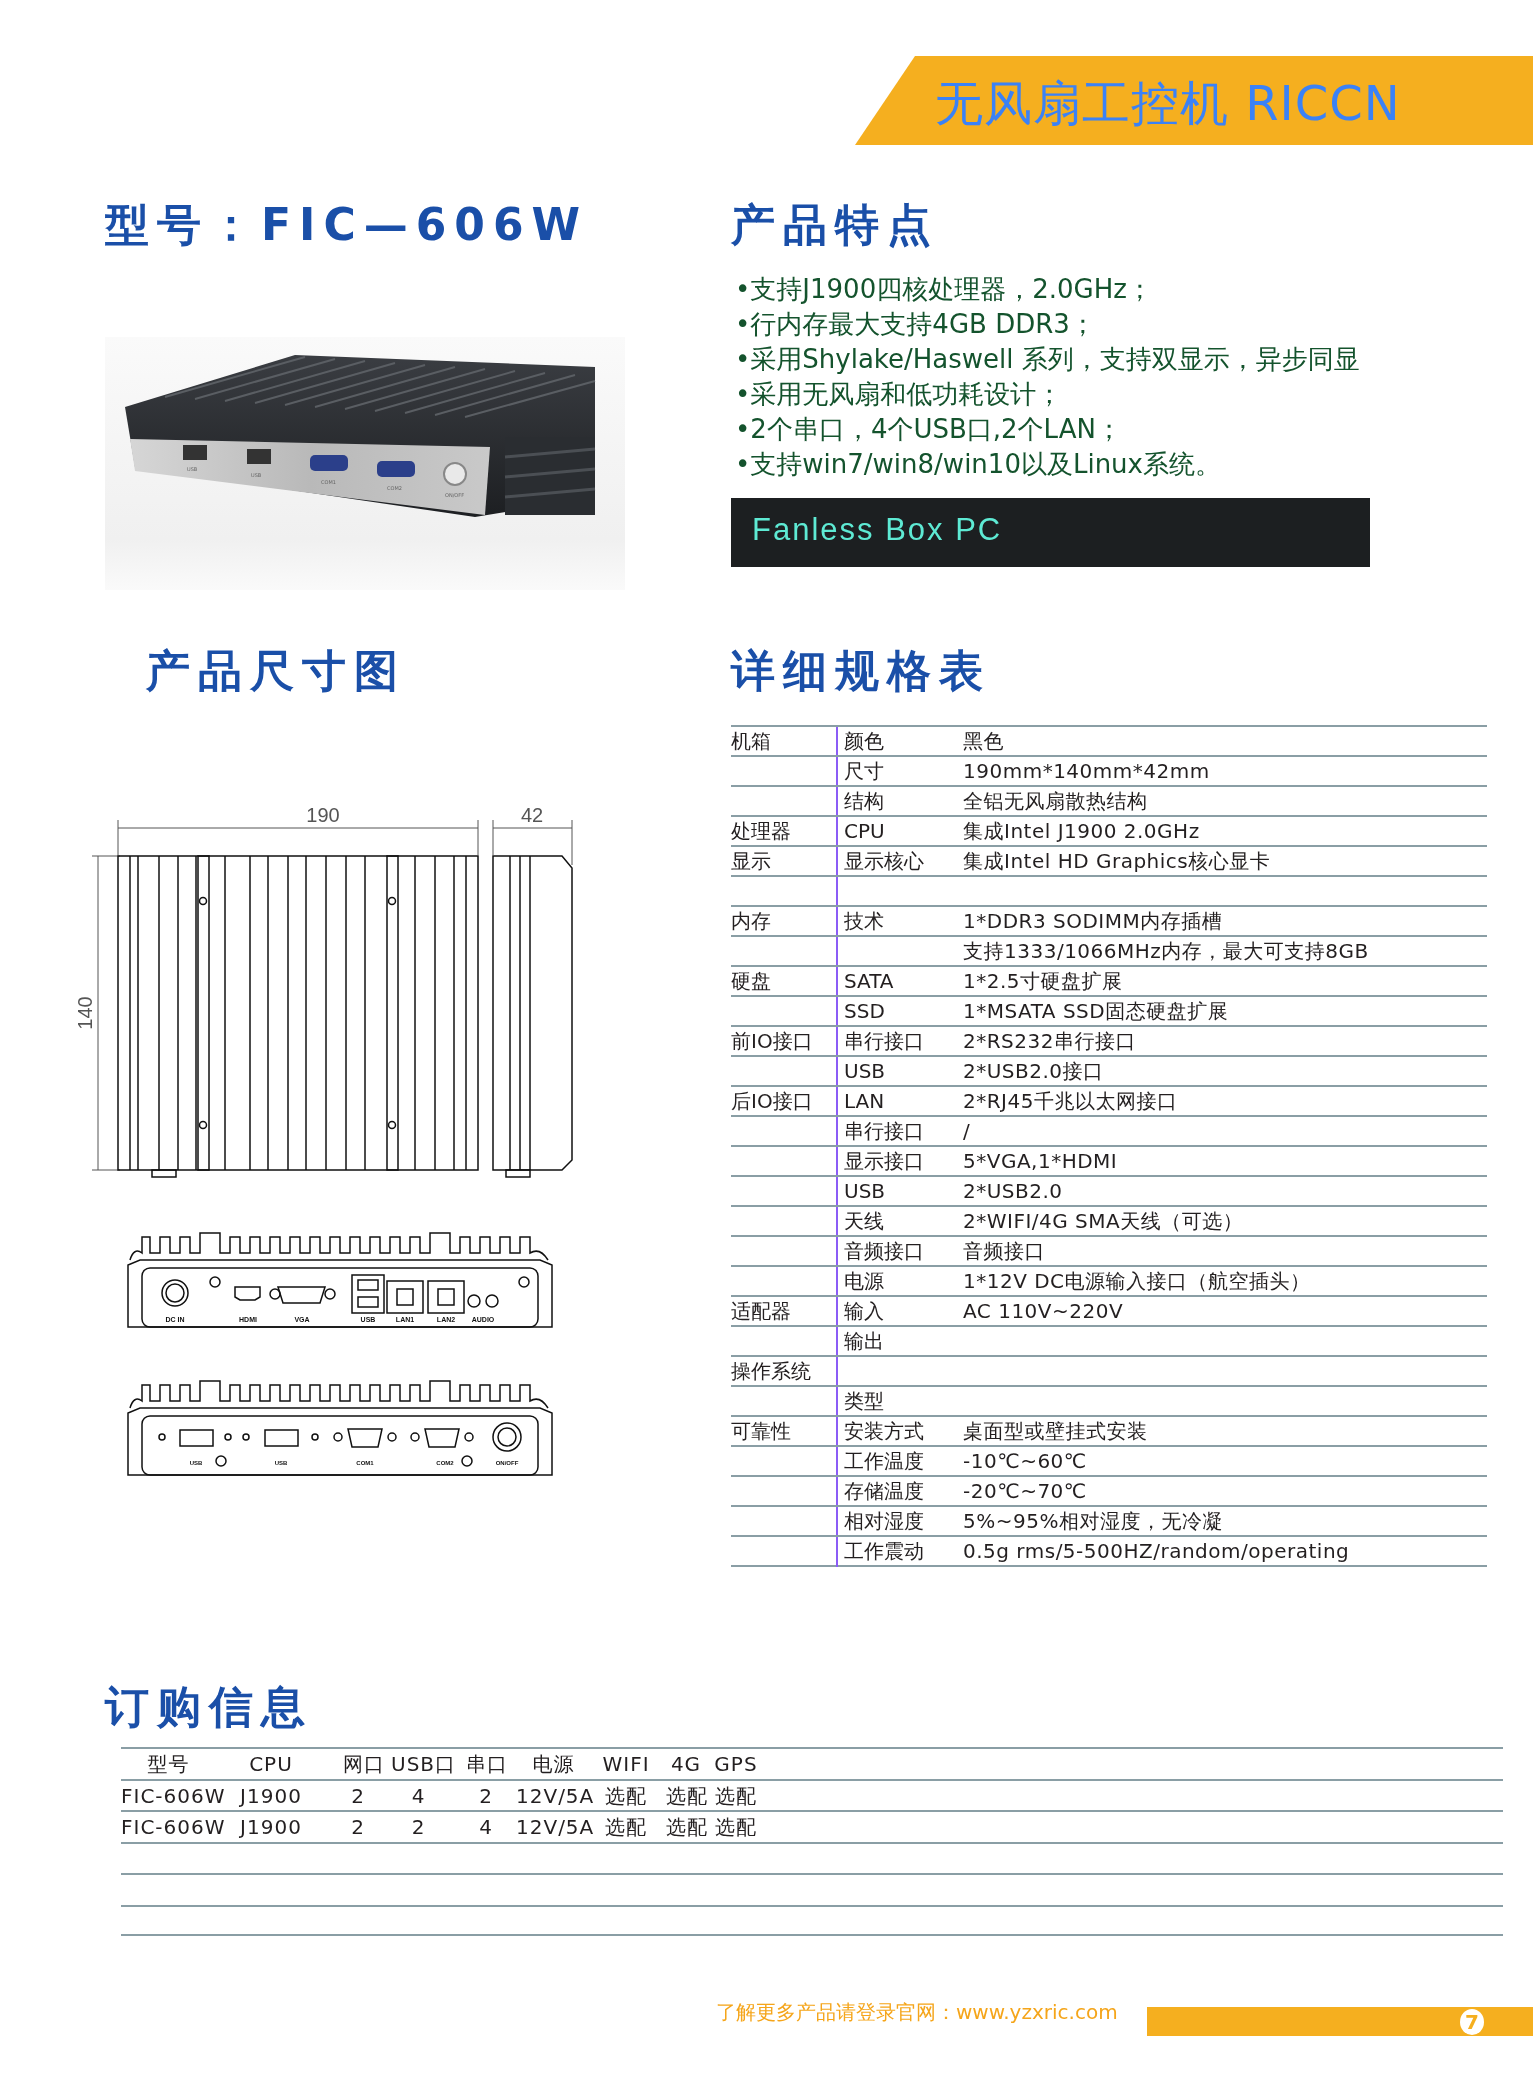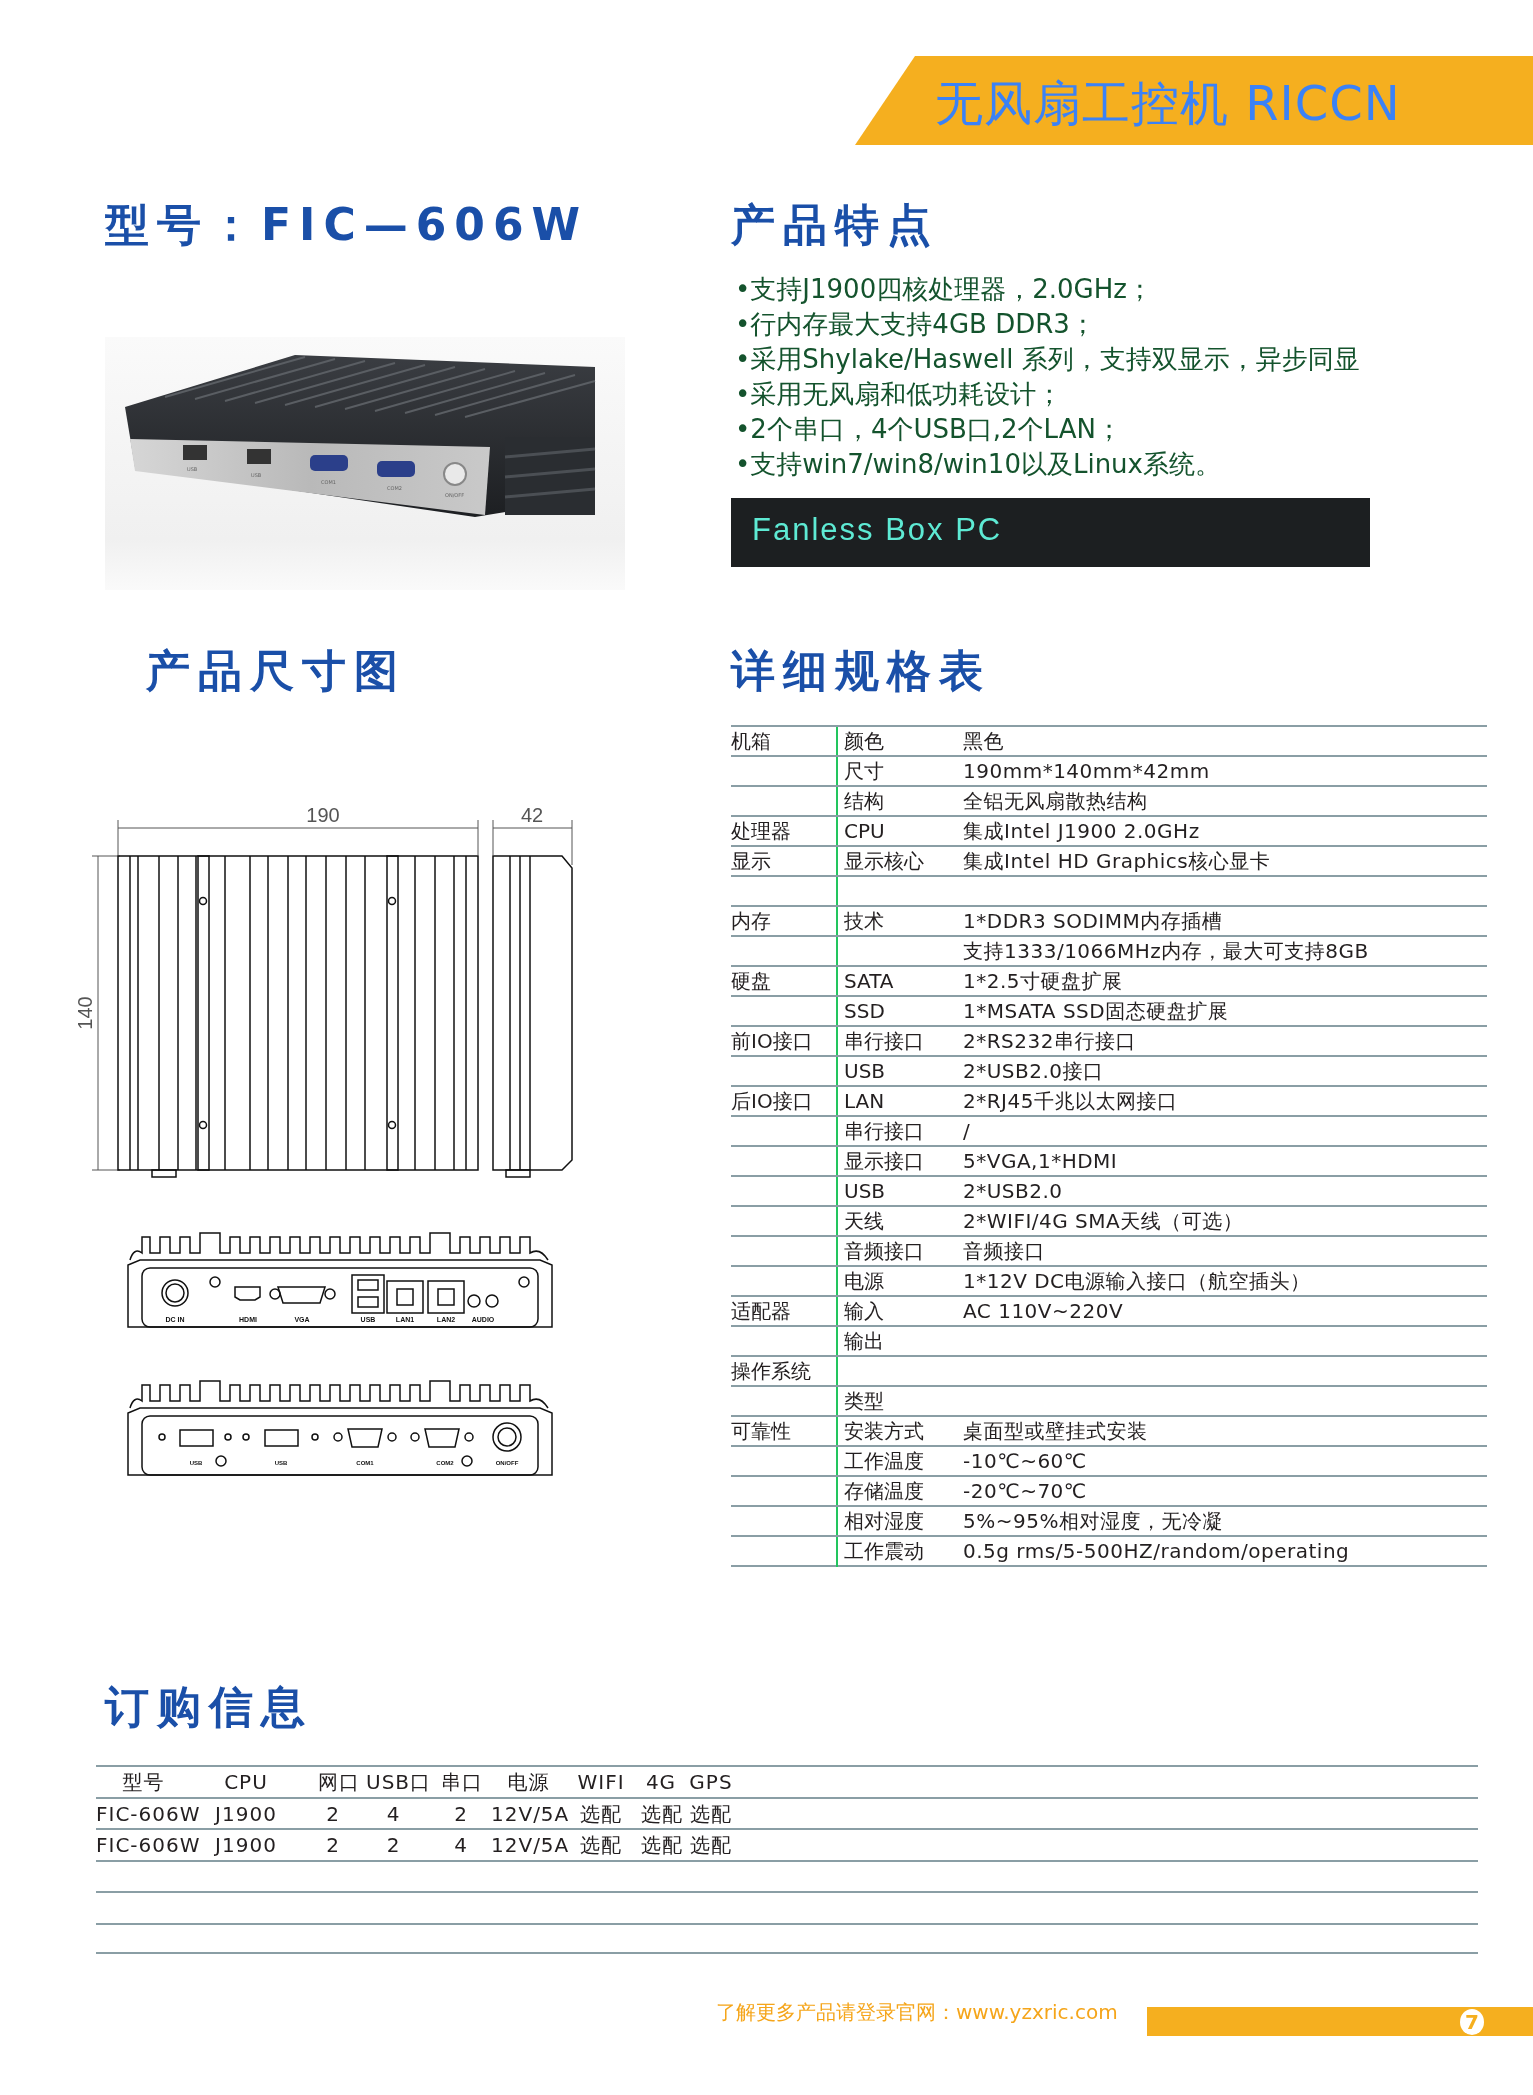--- a/index.html
+++ b/index.html
@@ -19,24 +19,24 @@
   .features { position: absolute; left: 735px; top: 272px; }
   .feature { font-size: 26px; line-height: 35px; white-space: nowrap; color: #14532d; }
 
   .blackbar { position: absolute; left: 731px; top: 498px; width: 639px; height: 69px; background: #1c1f21; }
   .blackbar span { position: absolute; left: 21px; top: 14px; font-size: 31px; color: #5eead4; letter-spacing: 2px; font-family: "Liberation Sans", sans-serif; }
 
   .spec { position: absolute; left: 731px; top: 725px; width: 756px; }
   .spec-row { position: relative; height: 30px; border-top: 2px solid #8a9ea5; font-size: 20px; line-height: 28px; }
   .spec-row:last-child { border-bottom: 2px solid #8a9ea5; height: 32px; }
   .spec-row .c1 { position: absolute; left: 0; width: 105px; white-space: nowrap; }
-  .spec-row .c2 { position: absolute; left: 105px; top: 0; height: 30px; border-left: 2px solid #22c55e; padding-left: 6px; white-space: nowrap; }
+  .spec-row .c2 { position: absolute; left: 105px; top: 0; height: 30px; border-left: 2px solid #8b5cf6; padding-left: 6px; white-space: nowrap; }
   .spec-row .c3 { position: absolute; left: 232px; white-space: nowrap; letter-spacing: 0.5px; }
 
-  .order { position: absolute; left: 96px; top: 1747px; width: 1382px; margin-top: 18px; }
+  .order { position: absolute; left: 121px; top: 1747px; width: 1382px; }
   .order-row { position: relative; height: 31.5px; border-top: 2px solid #8a9ea5; font-size: 20px; line-height: 30px; }
   .order-row:last-child { border-bottom: 2px solid #8a9ea5; }
   .order-row span { position: absolute; white-space: nowrap; text-align: center; letter-spacing: 1px; }
 
   .footer-text { position: absolute; left: 716px; top: 1999px; font-size: 20px; color: #f5a51a; white-space: nowrap; }
   .footer-bar { position: absolute; left: 1147px; top: 2007px; width: 386px; height: 29px; background: #f5af1f; }
   .page-num { position: absolute; left: 1460px; top: 2009px; width: 24px; height: 26px; border-radius: 50%; background: #fff;
     color: #f5af1f; font-weight: bold; font-size: 20px; text-align: center; line-height: 26px; }
   svg { position: absolute; }
 </style>

